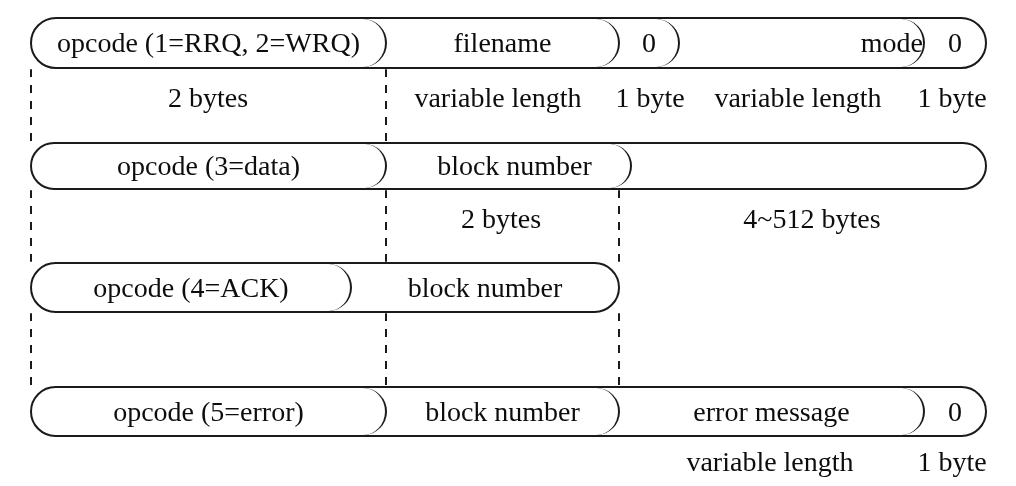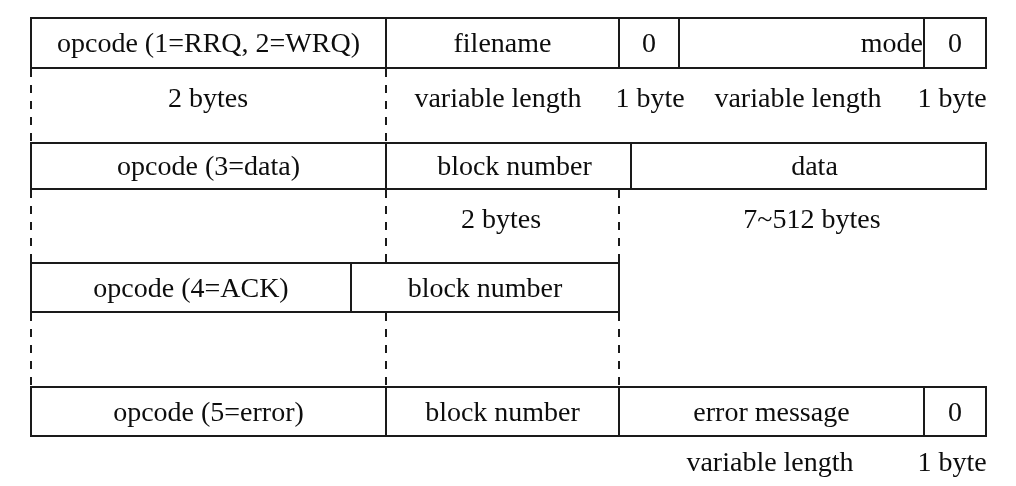--- a/index.html
+++ b/index.html
@@ -1,20 +1,20 @@
 <!DOCTYPE html>
 <html style="--line: #1a1a1a; --text: #0d0d0d; --background: #ffffff;"><head>
 <meta charset="utf-8">
 <style>
   :root {
     --line: #1a1a1a;
     --text: #0d0d0d;
     --background: #ffffff;
   }
-  * { box-sizing: border-box; }
+  * { box-sizing: border-box; border-radius: 26px; }
   html, body { margin: 0; padding: 0; background: var(--background); }
   .canvas {
     position: relative;
     width: 1016px;
     height: 486px;
     background: var(--background);
     font-family: "Liberation Serif", serif;
     font-size: 28px;
     color: var(--text);
     overflow: hidden;
@@ -78,27 +78,24 @@
   <div class="vdash" style="left:30px; top:69px; height:73px;"></div>
   <div class="vdash" style="left:385px; top:69px; height:73px;"></div>
 
   <div class="prow" style="left:30px; top:142px; width:957px; height:48px;gap:12px;">
     <div class="cell" style="width:355px;">
       <span>opcode (3=data)</span>
     </div>
     <div class="cell" style="width:233px;">
       <span>block number</span>
     </div>
-    <div class="cell last">
-      <span>data</span>
-    </div>
   </div>
 
   <div class="caption" style="left:501px; top:205px;">2 bytes</div>
-  <div class="caption" style="left:812px; top:205px;">7~512 bytes</div>
+  <div class="caption" style="left:812px; top:205px;">4~512 bytes</div>
 
   <div class="vdash" style="left:30px; top:190px; height:72px;"></div>
   <div class="vdash" style="left:385px; top:190px; height:72px;"></div>
   <div class="vdash" style="left:618px; top:190px; height:72px;"></div>
 
   <div class="prow" style="left:30px; top:262px; width:590px; height:51px;">
     <div class="cell" style="width:320px;">
       <span>opcode (4=ACK)</span>
     </div>
     <div class="cell last">

